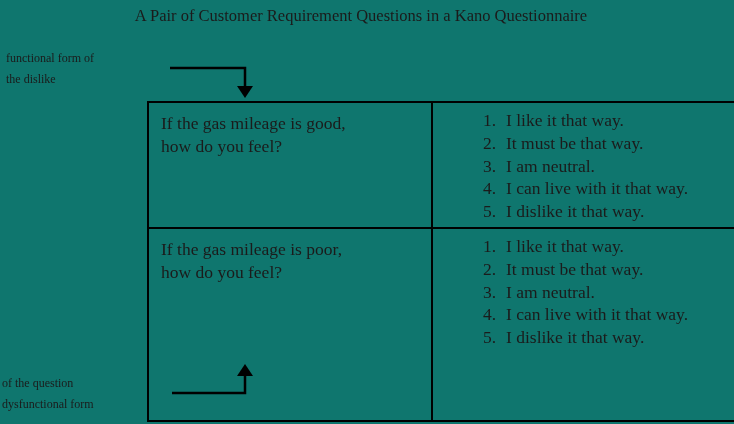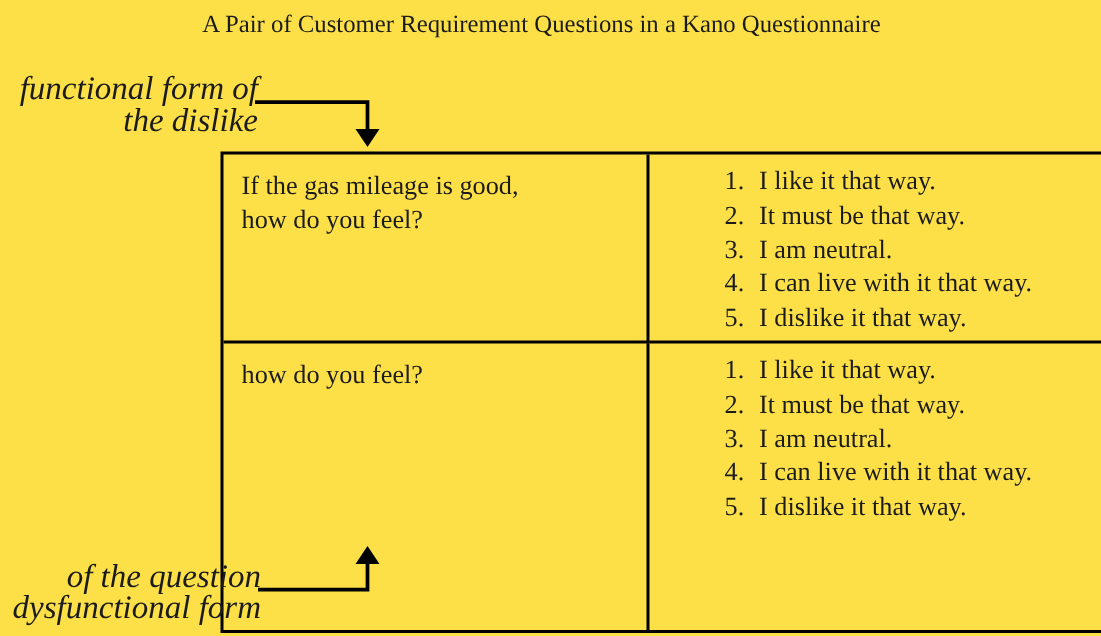--- a/index.html
+++ b/index.html
@@ -4,41 +4,40 @@
 <style>
   html, body {
     margin: 0;
     padding: 0;
     background: #ffffff;
   }
   .canvas {
     position: relative;
     width: 734px;
     height: 424px;
-    background: #fde047;
+    background: #0f766e;
     color: #1b1b1b;
     font-family: "Liberation Serif", "DejaVu Serif", serif;
     overflow: hidden;
   }
   .figure-title {
     position: absolute;
     top: 6px;
     left: 0;
     width: 722px;
     text-align: center;
     font-size: 16.5px;
     white-space: nowrap;
   }
   .callout {
     position: absolute;
-    text-align: right;
-    font-size: 22px;
+    text-align: left;
+    font-size: 12px;
     line-height: 21px;
     white-space: nowrap;
-    font-style: italic;
   }
   .callout-functional {
     left: 6px;
     top: 48px;
     width: 166px;
   }
   .callout-dysfunctional {
     left: 2px;
     top: 373px;
     width: 172px;
@@ -128,20 +127,21 @@
         <span class="opt-num">4.</span>
         <span class="opt-text">I can live with it that way.</span>
       </div>
       <div class="opt">
         <span class="opt-num">5.</span>
         <span class="opt-text">I dislike it that way.</span>
       </div>
     </div>
 
     <div class="cell qcol">
+      <div>If the gas mileage is poor,</div>
       <div>how do you feel?</div>
     </div>
 
     <div class="cell ocol">
       <div class="opt">
         <span class="opt-num">1.</span>
         <span class="opt-text">I like it that way.</span>
       </div>
       <div class="opt">
         <span class="opt-num">2.</span>

